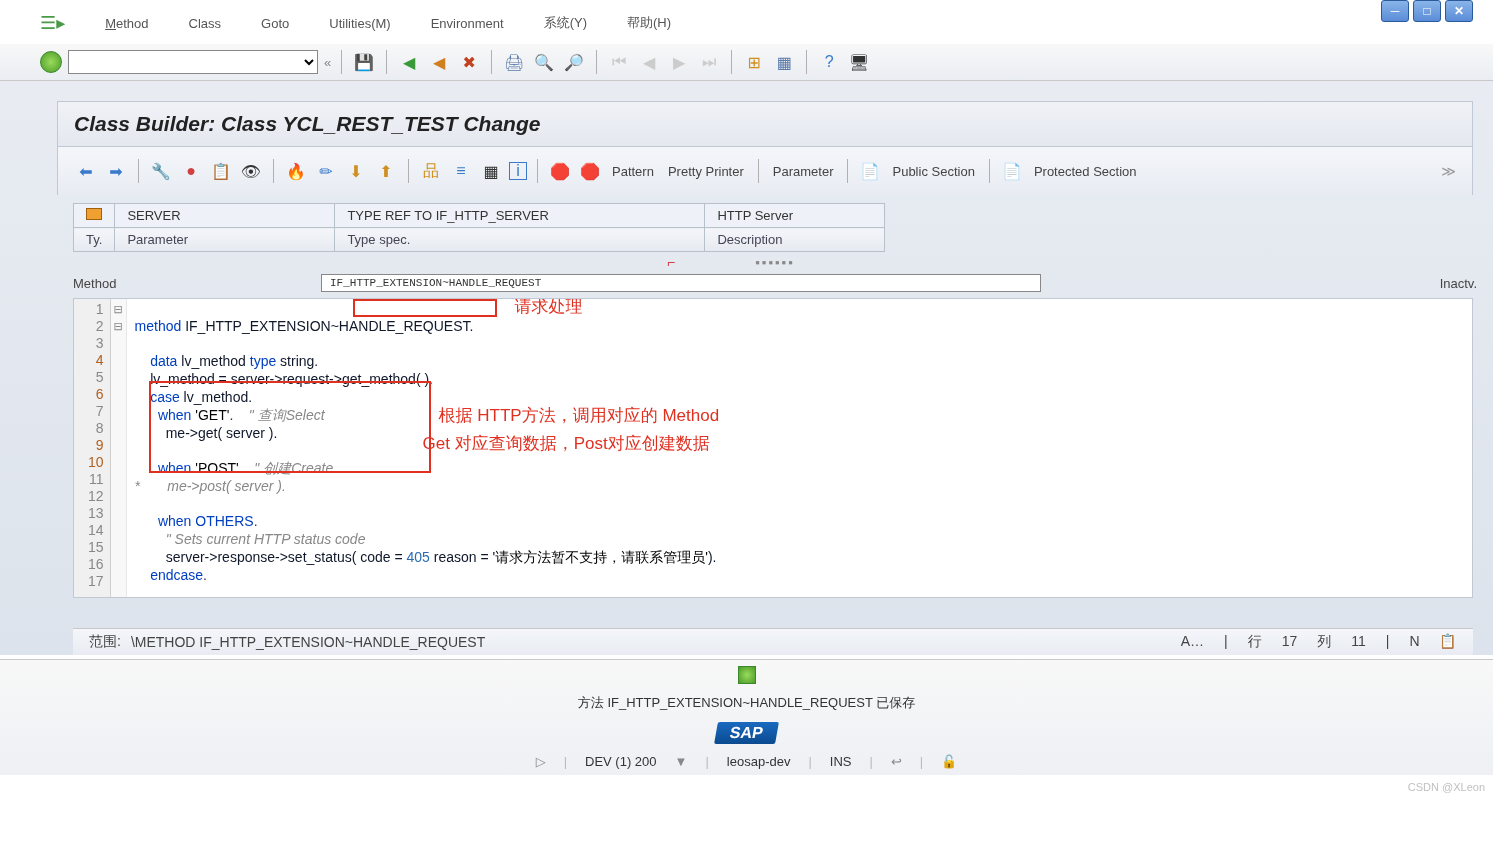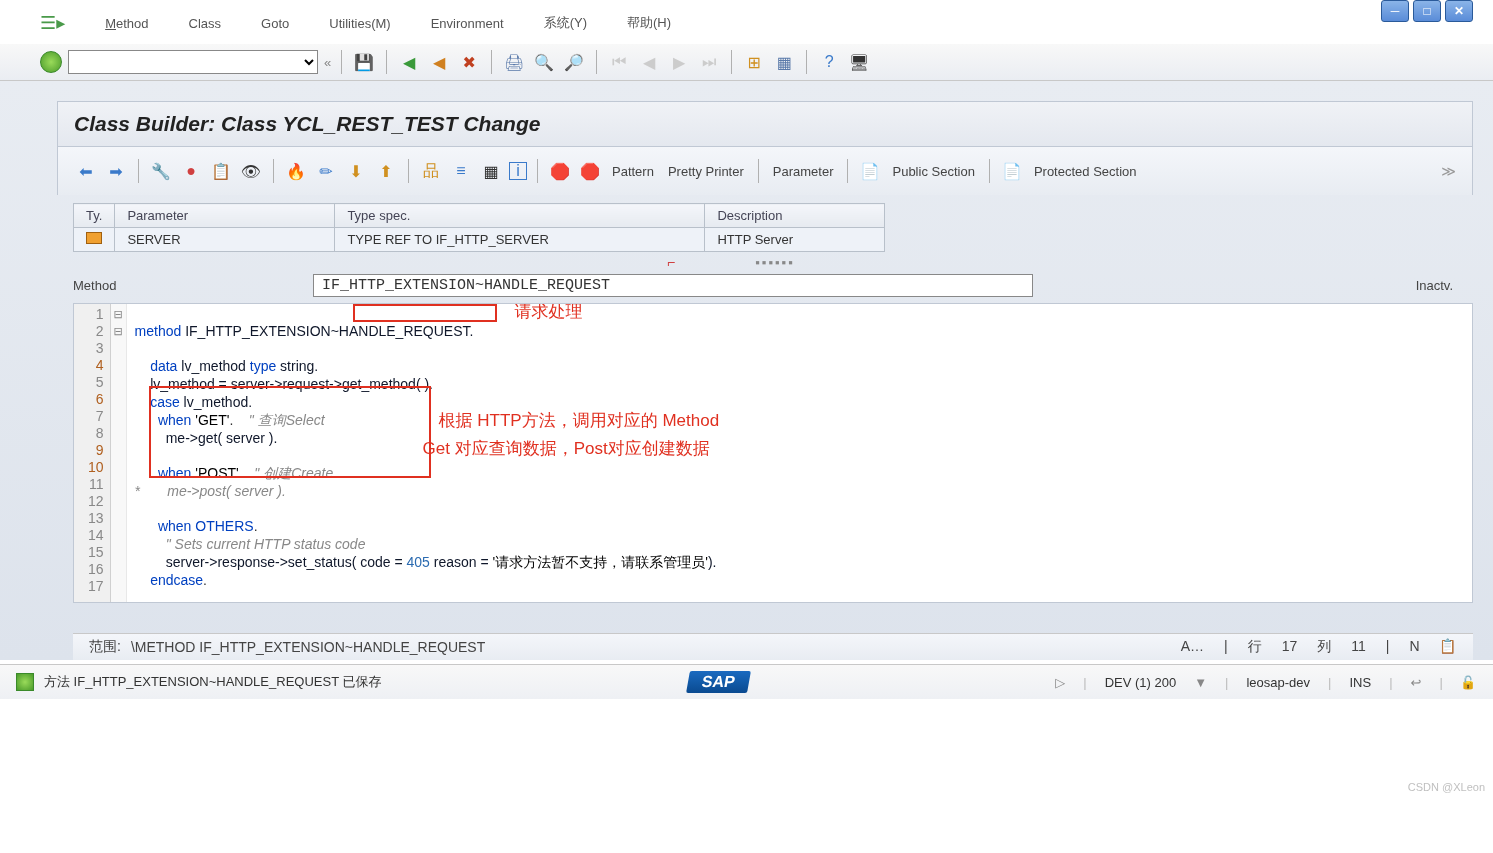--- a/index.html
+++ b/index.html
@@ -31,41 +31,41 @@
   .param-table th { background: linear-gradient(#f4f6fa,#e6eaf0); color: #445; font-weight: normal; }
   .param-table td { background: #eef2f8; }
   .ty-icon { display: inline-block; width: 16px; height: 12px; background: #f0a030; border: 1px solid #a06010; }
 
   .splitter { height: 20px; display: flex; align-items: center; justify-content: center; position: relative; }
   .splitter .handle { color: #888; letter-spacing: 2px; }
   .splitter .corner { position: absolute; left: 610px; color: #d04040; font-size: 14px; }
 
   .method-row { display: flex; align-items: center; gap: 20px; padding: 2px 0 6px 16px; }
   .method-row .lbl { color: #444; width: 220px; }
-  .method-row .val { border: 1px solid #888; background: #fff; padding: 2px 8px; width: 720px; font-family: 'Courier New', monospace; font-size: 15px; }
-  .method-row .status { color: #444; margin-left: auto; margin-right: 40px; }
+  .method-row .val { border: 1px solid #888; background: #fff; padding: 2px 8px; width: 720px; font-family: 'Courier New', monospace; font-size: 11px; margin-left: 8px; }
+  .method-row .status { color: #444; margin-left: auto; margin-right: 16px; }
 
   .code-area { display: flex; background: #fff; border: 1px solid #c0c8d4; margin: 0 20px 0 16px; height: 300px; overflow: hidden; position: relative; }
   .gutter { background: #f0f0f0; border-right: 1px solid #d0d0d0; text-align: right; color: #888; font-family: 'Courier New', monospace; font-size: 14px; line-height: 17px; padding: 2px 6px 2px 14px; }
   .gutter .bp { color: #b06020; }
   .fold { width: 16px; background: #f8f8f8; border-right: 1px solid #e8e8e8; font-family: monospace; font-size: 11px; line-height: 17px; color: #888; text-align: center; padding-top: 2px; }
   .code { font-family: 'Courier New', monospace; font-size: 14px; line-height: 17px; padding: 2px 8px; white-space: pre; position: relative; flex: 1; }
   .kw { color: #0040c0; }
   .str { color: #000000; }
   .cmt { color: #888; font-style: italic; }
   .num { color: #2a6ab0; }
   .nm { color: #0f172a; }
 
   .redbox { position: absolute; border: 2px solid #e03020; }
   .redtext { position: absolute; color: #e03020; font-family: "Microsoft YaHei", sans-serif; font-size: 17px; }
 
   .status-line { display: flex; align-items: center; padding: 4px 16px; background: linear-gradient(#f4f6fa,#e8ecf2); border-top: 1px solid #c8c8c8; font-size: 14px; color: #444; margin: 30px 20px 0 16px; gap: 10px; }
   .status-line .right { margin-left: auto; display: flex; gap: 20px; }
 
-  .footer { display: flex; align-items: center; padding: 6px 16px; background: linear-gradient(#f8f8f8,#eef0f4); border-top: 1px solid #c8c8c8; gap: 10px; margin-top: 4px; }
+  .footer { display: flex; align-items: center; padding: 6px 16px; background: linear-gradient(#f8f8f8,#eef0f4); border-top: 1px solid #c8c8c8; gap: 10px; margin-top: 4px; flex-direction: column; }
   .footer .ok { width: 18px; height: 18px; background: radial-gradient(#9adb5a,#4a9a2a); border: 1px solid #3a8a2a; display: inline-block; }
   .footer .sap { margin: 0 auto; font-weight: bold; color: #fff; background: linear-gradient(#1a6ac0,#0a4a90); padding: 2px 14px; border-radius: 2px; font-size: 16px; transform: skewX(-10deg); }
   .footer .right { display: flex; gap: 18px; align-items: center; }
   .footer .sep { color: #bbb; }
   .watermark { position: absolute; right: 8px; bottom: 60px; color: #c0c0c0; font-size: 11px; }
 </style>
 </head>
 <body>
 
 <div class="window-controls">
@@ -145,30 +145,30 @@
     <span class="lbl">Public Section</span>
     <span class="tb-sep"></span>
     <span class="tb-icon">📄</span>
     <span class="lbl">Protected Section</span>
     <span class="chev" style="margin-left:auto">≫</span>
   </div>
 
   <table class="param-table">
     <tbody>
         <tr>
+      <td><span class="ty-icon"></span></td>
+      <td>SERVER</td>
+      <td>TYPE REF TO IF_HTTP_SERVER</td>
+      <td>HTTP Server</td>
+    </tr>
+    <tr>
       <th>Ty.</th>
       <th style="width:220px">Parameter</th>
       <th style="width:370px">Type spec.</th>
       <th style="width:180px">Description</th>
-    </tr>
-    <tr>
-      <td><span class="ty-icon"></span></td>
-      <td>SERVER</td>
-      <td>TYPE REF TO IF_HTTP_SERVER</td>
-      <td>HTTP Server</td>
     </tr>
   </tbody>
     </table>
 
   <div class="splitter">
     <span class="corner">⌐</span>
     <span class="handle">▪▪▪▪▪▪</span>
   </div>
 
   <div class="method-row">

